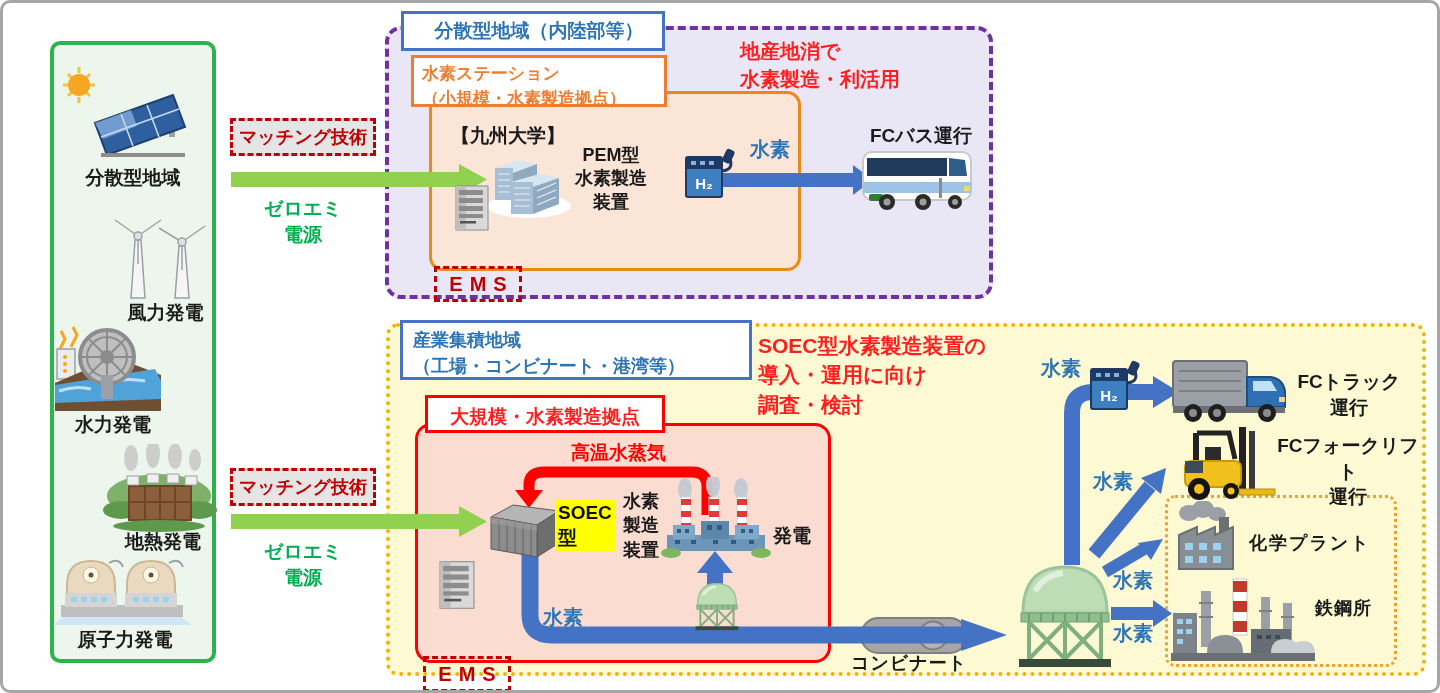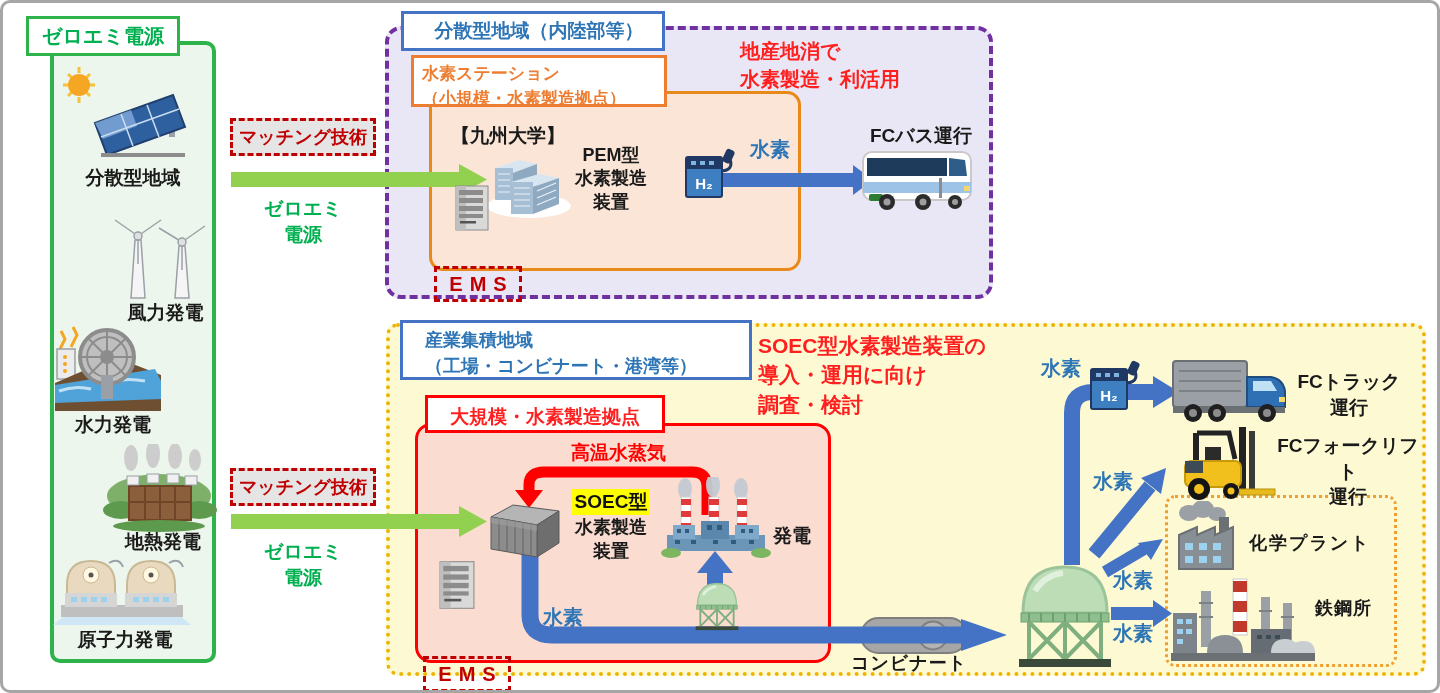--- a/index.html
+++ b/index.html
@@ -27,41 +27,41 @@
   .inner-dotted{left:1162px;top:492px;width:232px;height:172px;
     border:3px dotted #f0a030;border-radius:10px;box-sizing:border-box;}
 
   
   .zero-title{left:23px;top:13px;width:154px;height:40px;background:#fff;border:3px solid #2cb34a;
     box-sizing:border-box;display:flex;align-items:center;justify-content:center;
     color:#00b050;font-weight:bold;font-size:20px;}
   .blue-box{background:#fff;border:3px solid #4472c4;box-sizing:border-box;color:#2e75b6;font-weight:bold;}
   .dist-title{left:398px;top:8px;width:264px;height:40px;font-size:19px;
     display:flex;align-items:center;justify-content:center;padding-left:12px;}
-  .ind-title{left:397px;top:317px;width:352px;height:60px;font-size:18px;line-height:1.45;padding:4px 22px;}
+  .ind-title{left:397px;top:317px;width:352px;height:60px;font-size:18px;line-height:1.45;padding:4px 10px;}
   .station-box{left:408px;top:52px;width:256px;height:52px;background:#fff;border:3px solid #ed7d31;
     box-sizing:border-box;color:#ed7d31;font-weight:bold;font-size:17px;line-height:1.45;padding:4px 8px;}
   .match-box{width:146px;height:38px;background:#e5e5e5;border:3px dashed #c00000;box-sizing:border-box;
     display:flex;align-items:center;justify-content:center;color:#c00000;font-weight:bold;font-size:18px;}
   .base-box{left:422px;top:392px;width:240px;height:38px;background:#fff;border:3px solid #ff0000;
     box-sizing:border-box;display:flex;align-items:flex-end;justify-content:center;
     color:#ff1f1f;font-weight:bold;font-size:19px;}
   .ems-box{width:88px;height:36px;background:transparent;border:3px dashed #c00000;box-sizing:border-box;
     display:flex;align-items:center;justify-content:center;color:#c00000;font-weight:bold;font-size:20px;letter-spacing:7px;padding-left:7px;margin-top:37px;}
 
   
   .t-green{color:#00b050;font-weight:bold;font-size:19px;text-align:center;line-height:1.35;}
   .t-redhead{color:#ff1f1f;font-weight:bold;font-size:20px;line-height:1.4;}
   .t-red{color:#ff0000;font-weight:bold;font-size:19px;}
   .t-black{color:#1a1a1a;font-weight:600;font-size:19px;}
   .t-black-sm{color:#1a1a1a;font-weight:600;font-size:18px;}
   .t-hyd{color:#2e75b6;font-weight:bold;font-size:20px;}
   .center{text-align:center;}
   .soec-hl{background:#ffff00;color:#111;font-weight:bold;font-size:19px;padding:0 3px;}
-  .soec-block{display:flex;flex-direction:column;align-items:center;line-height:1.35;}
+  .soec-block{display:flex;flex-direction:row;align-items:center;line-height:1.35;}
 </style>
 </head>
 <body>
 
 <div class="canvas">
 
   <div class="abs bg zero-panel"></div>
   <div class="abs bg dist-region"></div>
   <div class="abs bg ind-region"></div>
   <div class="abs panel orange-panel"></div>
@@ -119,23 +119,20 @@
       <line x1="1102" y1="569" x2="1141" y2="546" stroke="#4472c4" stroke-width="12"></line>
       <polygon points="1160,536 1148,557 1135,540" fill="#4472c4"></polygon>
     </g>
 
     <g>
       <rect x="1108" y="604" width="42" height="13" fill="#4472c4"></rect>
       <polygon points="1150,597 1150,624 1169,610.5" fill="#4472c4"></polygon>
     </g>
   </svg>
 
-  <div class="abs fg zero-title">
-    <span>ゼロエミ電源</span>
-  </div>
 
   <svg class="abs fg" style="left:58px;top:62px" width="130" height="98" viewBox="0 0 130 98">
     <g stroke="#f5c23d" stroke-width="3">
         <line x1="18" y1="2" x2="18" y2="8"></line>
         <line x1="18" y1="32" x2="18" y2="38"></line>
         <line x1="2" y1="20" x2="8" y2="20"></line>
         <line x1="28" y1="20" x2="34" y2="20"></line>
         <line x1="7" y1="9" x2="11" y2="13"></line>
         <line x1="25" y1="27" x2="29" y2="31"></line>
         <line x1="29" y1="9" x2="25" y2="13"></line>

